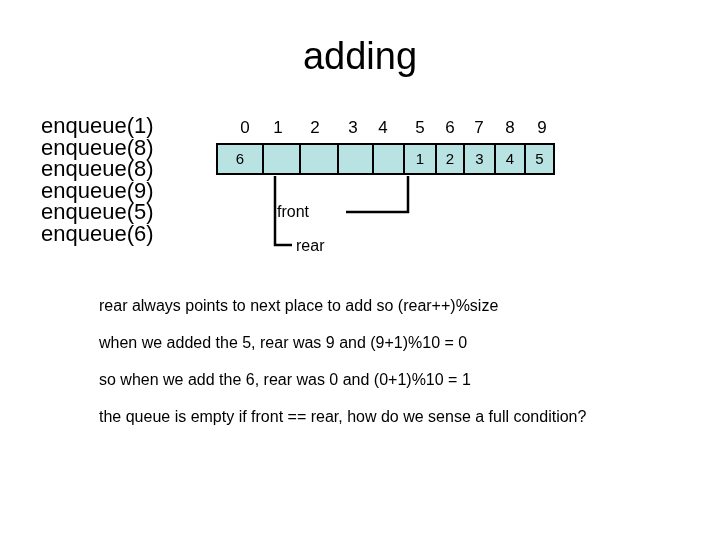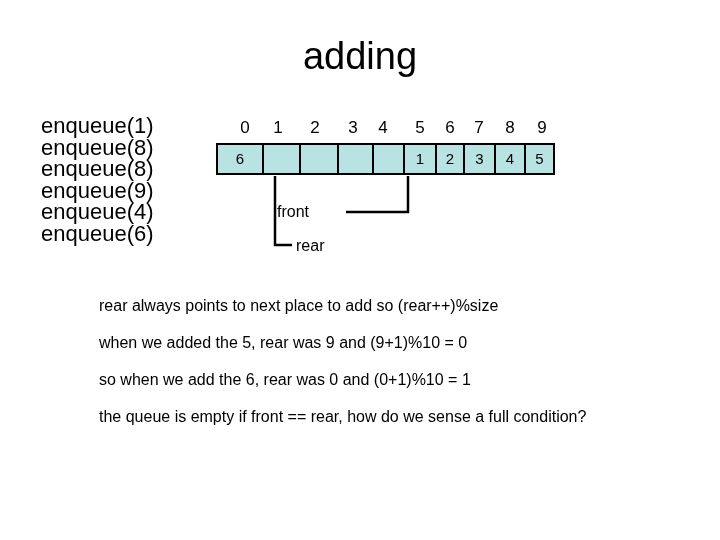--- a/index.html
+++ b/index.html
@@ -134,21 +134,21 @@
 
 <div id="slide">
 
   <div class="slide-title">adding</div>
 
   <div class="enqueue-list">
     <div class="enqueue-item">enqueue(1)</div>
     <div class="enqueue-item">enqueue(8)</div>
     <div class="enqueue-item">enqueue(8)</div>
     <div class="enqueue-item">enqueue(9)</div>
-    <div class="enqueue-item">enqueue(4)</div>
+    <div class="enqueue-item">enqueue(5)</div>
     <div class="enqueue-item">enqueue(6)</div>
   </div>
 
   <div class="array-wrap">
 
     <div class="index-row">
       <div class="index-label" style="left: 19px; width: 20px;">0</div>
       <div class="index-label" style="left: 52px; width: 20px;">1</div>
       <div class="index-label" style="left: 89px; width: 20px;">2</div>
       <div class="index-label" style="left: 127px; width: 20px;">3</div>

